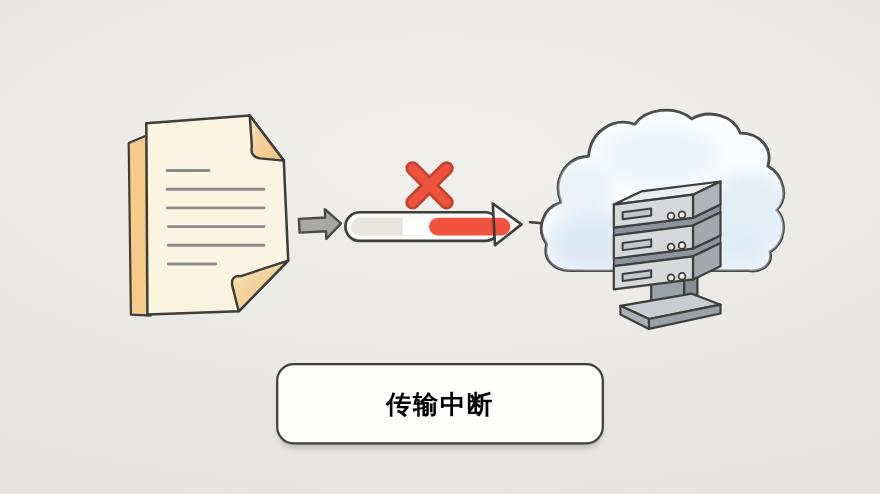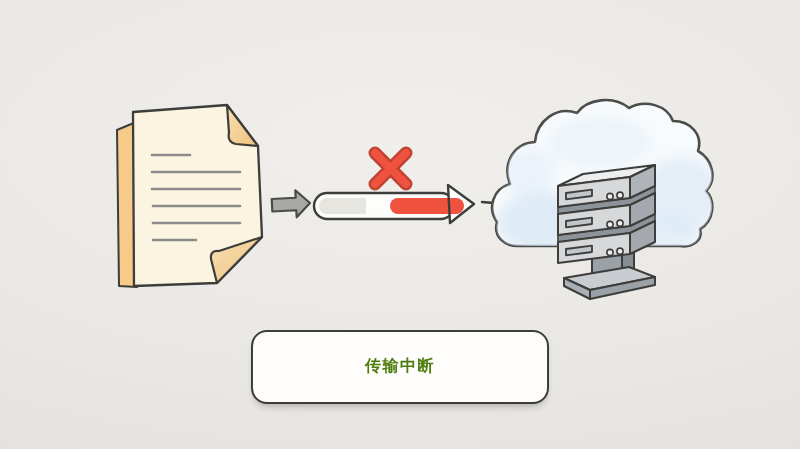--- a/index.html
+++ b/index.html
@@ -33,21 +33,21 @@
     position:absolute;left:251px;top:330px;width:298px;height:74px;
     box-sizing:border-box;
     background:#fefdfb;
     border:2px solid var(--ink);
     border-radius:16px;
     display:flex;flex-direction:column;align-items:center;justify-content:center;
     gap:5px;
     box-shadow:0 5px 7px -3px rgba(105,103,96,0.45);
   }
   .caption-title{
-    font-size:16px;font-weight:bold;color:#4d7c0f;letter-spacing:1.5px;line-height:1;font-family:Liberation Mono, monospace;
+    font-size:23px;font-weight:bold;color:#000000;letter-spacing:1.5px;line-height:1;
   }
   .caption-subtitle{
     font-size:16px;color:#3c3c3a;letter-spacing:0.8px;line-height:1;
   }
 </style>
 </head>
 <body>
 
 <div class="stage">
 

